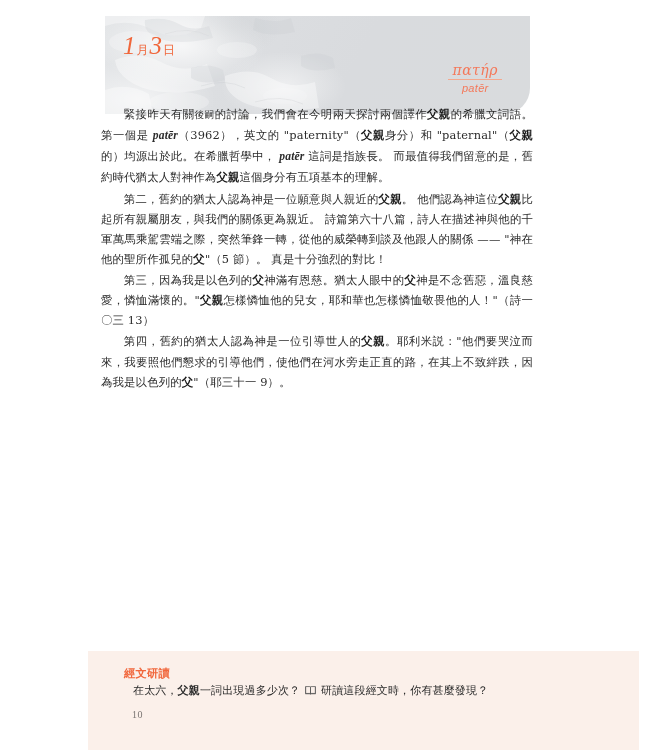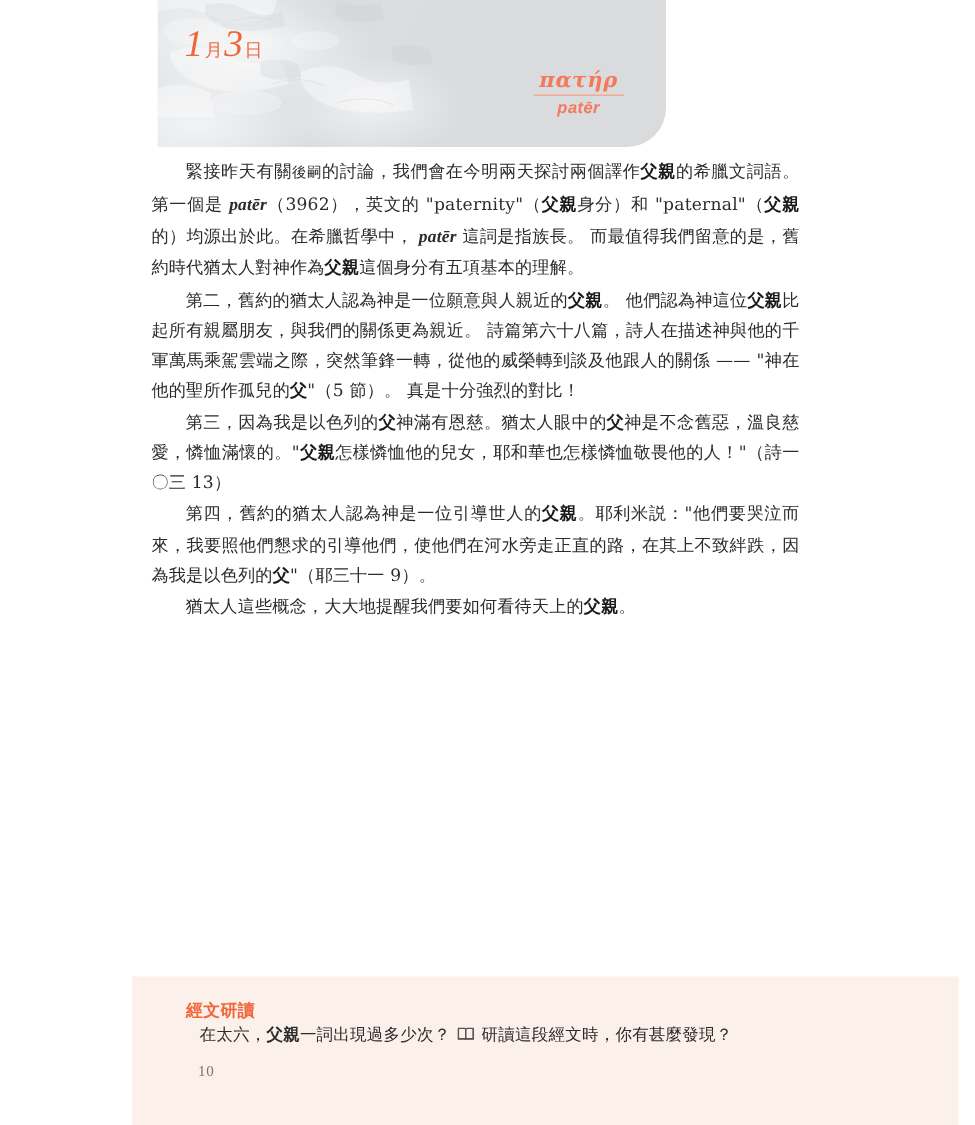--- a/index.html
+++ b/index.html
@@ -21,22 +21,22 @@
     width: 650px;
     height: 750px;
     background: #ffffff;
     box-sizing: border-box;
   }
 
   
   .header-banner {
     position: absolute;
     left: 105px;
-    top: 0;
-    width: 339px;
+    top: 16px;
+    width: 425px;
     height: 98px;
     border-bottom-right-radius: 26px;
     background:
       radial-gradient(ellipse 120px 60px at 18% 30%, rgba(255,255,255,0.75), rgba(255,255,255,0) 70%),
       radial-gradient(ellipse 90px 50px at 42% 72%, rgba(255,255,255,0.55), rgba(255,255,255,0) 70%),
       radial-gradient(ellipse 70px 40px at 30% 12%, rgba(205,208,211,0.55), rgba(255,255,255,0) 70%),
       radial-gradient(ellipse 110px 55px at 8% 85%, rgba(255,255,255,0.6), rgba(255,255,255,0) 70%),
       linear-gradient(118deg, #e4e6e8 0%, #dcdee1 30%, #d9dbde 58%, #d9dbdd 100%);
     overflow: hidden;
   }
@@ -80,21 +80,20 @@
     letter-spacing: 1px;
   }
 
   .greek-block {
     position: absolute;
     right: 28px;
     top: 46px;
     text-align: center;
     color: #f4785a;
     line-height: 1.15;
-    font-weight: bold;
   }
   .greek-word {
     font-family: "DejaVu Serif", "Liberation Serif", serif;
     font-style: italic;
     font-size: 14px;
     display: block;
     padding: 0 4px 1px 4px;
     border-bottom: 1px solid #f4a88e;
     letter-spacing: 0.5px;
   }
@@ -226,21 +225,20 @@
       <span class="greek-word">πατήρ</span>
       <span class="greek-translit">patēr</span>
     </div>
   </div>
 
   <div class="body-col" id="body-col">
       <p class="para"><span>緊接昨天有關</span><span class="ruby-small">後嗣</span><span>的討論，我們會在今明兩天探討兩個譯作</span><b>父親</b><span>的希臘文詞語。第一個是 </span><span class="it">patēr</span><span>（3962），英文的 "paternity"（</span><b>父親</b><span>身分）和 "paternal"（</span><b>父親</b><span>的）均源出於此。在希臘哲學中， </span><span class="it">patēr</span><span> 這詞是指族長。 而最值得我們留意的是，舊約時代猶太人對神作為</span><b>父親</b><span>這個身分有五項基本的理解。</span></p>
       <p class="para"><span>第二，舊約的猶太人認為神是一位願意與人親近的</span><b>父親</b><span>。 他們認為神這位</span><b>父親</b><span>比起所有親屬朋友，與我們的關係更為親近。 詩篇第六十八篇，詩人在描述神與他的千軍萬馬乘駕雲端之際，突然筆鋒一轉，從他的威榮轉到談及他跟人的關係 —— "神在他的聖所作孤兒的</span><b>父</b><span>"（5 節）。 真是十分強烈的對比！</span></p>
       <p class="para"><span>第三，因為我是以色列的</span><b>父</b><span>神滿有恩慈。猶太人眼中的</span><b>父</b><span>神是不念舊惡，溫良慈愛，憐恤滿懷的。"</span><b>父親</b><span>怎樣憐恤他的兒女，耶和華也怎樣憐恤敬畏他的人！"（詩一〇三 13）</span></p>
       <p class="para"><span>第四，舊約的猶太人認為神是一位引導世人的</span><b>父親</b><span>。耶利米説："他們要哭泣而來，我要照他們懇求的引導他們，使他們在河水旁走正直的路，在其上不致絆跌，因為我是以色列的</span><b>父</b><span>"（耶三十一 9）。</span></p>
-      <p class="para"><span>猶太人這些概念，大大地提醒我們要如何看待天上的</span><b>父親</b><span>。</span></p>
     </div>
 
   <div class="callout">
     <div class="callout-inner">
       <div class="callout-label">經文研讀</div>
       <div class="callout-text" id="callout-text"><span>在太六，</span><b>父親</b><span>一詞出現過多少次？ </span><span class="book-icon"><svg width="11" height="10" viewBox="0 0 16 14" aria-hidden="true">
               <path d="M1 2 H7 Q8 2 8 3 V13 Q8 12 7 12 H1 Z" fill="none" stroke="#555" stroke-width="1.1"></path>
               <path d="M15 2 H9 Q8 2 8 3 V13 Q8 12 9 12 H15 Z" fill="none" stroke="#555" stroke-width="1.1"></path>
               <path d="M0.5 2 V12.5 H15.5 V2" fill="none" stroke="#555" stroke-width="1.1"></path>
             </svg></span><span> 研讀這段經文時，你有甚麼發現？</span></div>

